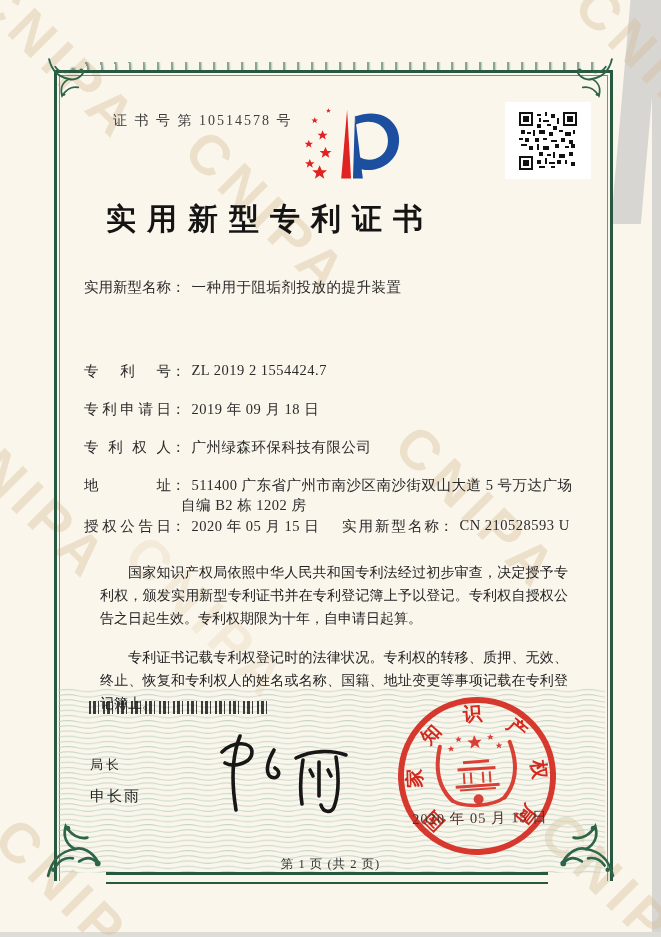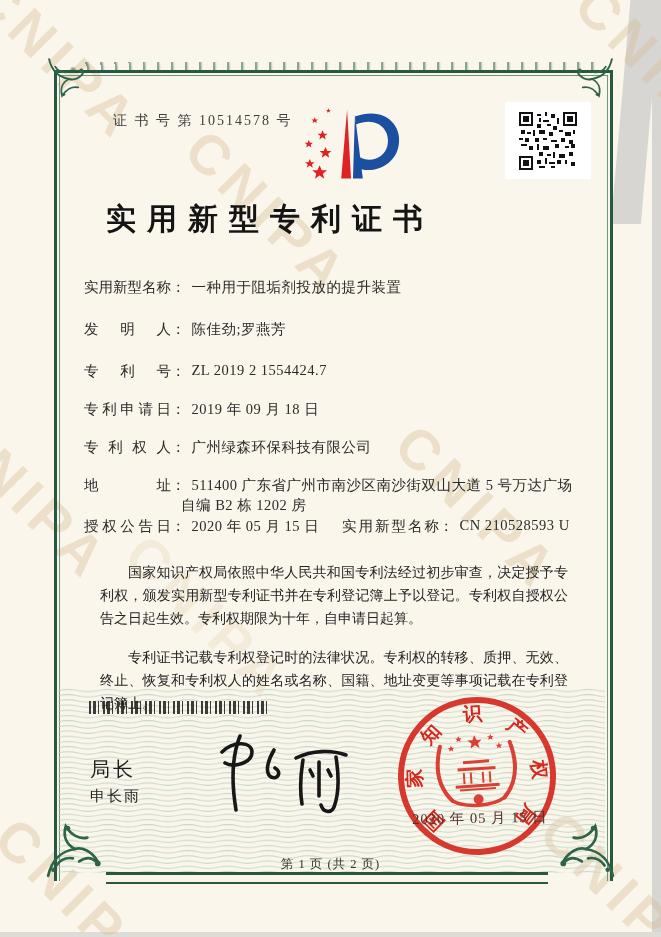--- a/index.html
+++ b/index.html
@@ -54,21 +54,21 @@
   .f-label2{display:inline-block;width:97px;text-align:justify;text-align-last:justify;vertical-align:top;}
 
   
   .body-text{position:absolute;left:84px;top:545px;width:500px;z-index:5;
              font-size:14px;line-height:23px;color:#242424;text-align:justify;}
   .body-text p{margin:16px;text-indent:2em;}
 
   
   .barcode{position:absolute;left:89px;top:701px;width:178px;height:13px;z-index:5;opacity:.85;
     background:repeating-linear-gradient(90deg,#1c1c1c 0 2px,transparent 2px 4px,#1c1c1c 4px 7px,transparent 7px 9px,#1c1c1c 9px 10px,transparent 10px 14px);}
-  .director-title{position:absolute;left:90px;top:756px;z-index:5;font-size:20px;letter-spacing:3px;
+  .director-title{position:absolute;left:90px;top:756px;z-index:5;font-size:13px;letter-spacing:3px;
     font-family:"Liberation Sans","DejaVu Sans",sans-serif;color:#1e1e1e;}
   .director-name{position:absolute;left:90px;top:787px;z-index:5;font-size:15px;letter-spacing:2px;
     font-family:"Liberation Sans","DejaVu Sans",sans-serif;color:#1e1e1e;}
   .signature{position:absolute;left:200px;top:728px;z-index:6;}
 
   
   .seal{position:absolute;left:391px;top:690px;width:172px;height:172px;z-index:7;transform:rotate(-4deg);}
   .seal-ring{position:absolute;inset:7px;border:6px solid rgba(213,40,30,.92);border-radius:50%;}
   .seal-ch{position:absolute;left:50%;top:50%;width:24px;height:24px;margin:-12px 0 0 -12px;
     font-size:19px;font-weight:bold;color:#d5281e;text-align:center;line-height:24px;
@@ -229,23 +229,20 @@
           <rect x="16" y="27" width="2" height="1"></rect>
       </g>
     </svg>
   </div>
 
   <div class="title">实用新型专利证书</div>
 
   <div class="field" style="top:278px">
     <span class="f-label">实用新型名称</span><span class="f-colon">：</span><span class="f-value">一种用于阻垢剂投放的提升装置</span>
   </div>
-  <div class="field" style="top:320px">
-    <span class="f-label">发明人</span><span class="f-colon">：</span><span class="f-value">陈佳劲;罗燕芳</span>
-  </div>
   <div class="field" style="top:362px">
     <span class="f-label">专利号</span><span class="f-colon">：</span><span class="f-value">ZL 2019 2 1554424.7</span>
   </div>
   <div class="field" style="top:400px">
     <span class="f-label">专利申请日</span><span class="f-colon">：</span><span class="f-value">2019 年 09 月 18 日</span>
   </div>
   <div class="field" style="top:438px">
     <span class="f-label">专利权人</span><span class="f-colon">：</span><span class="f-value">广州绿森环保科技有限公司</span>
   </div>
   <div class="field" style="top:476px">

